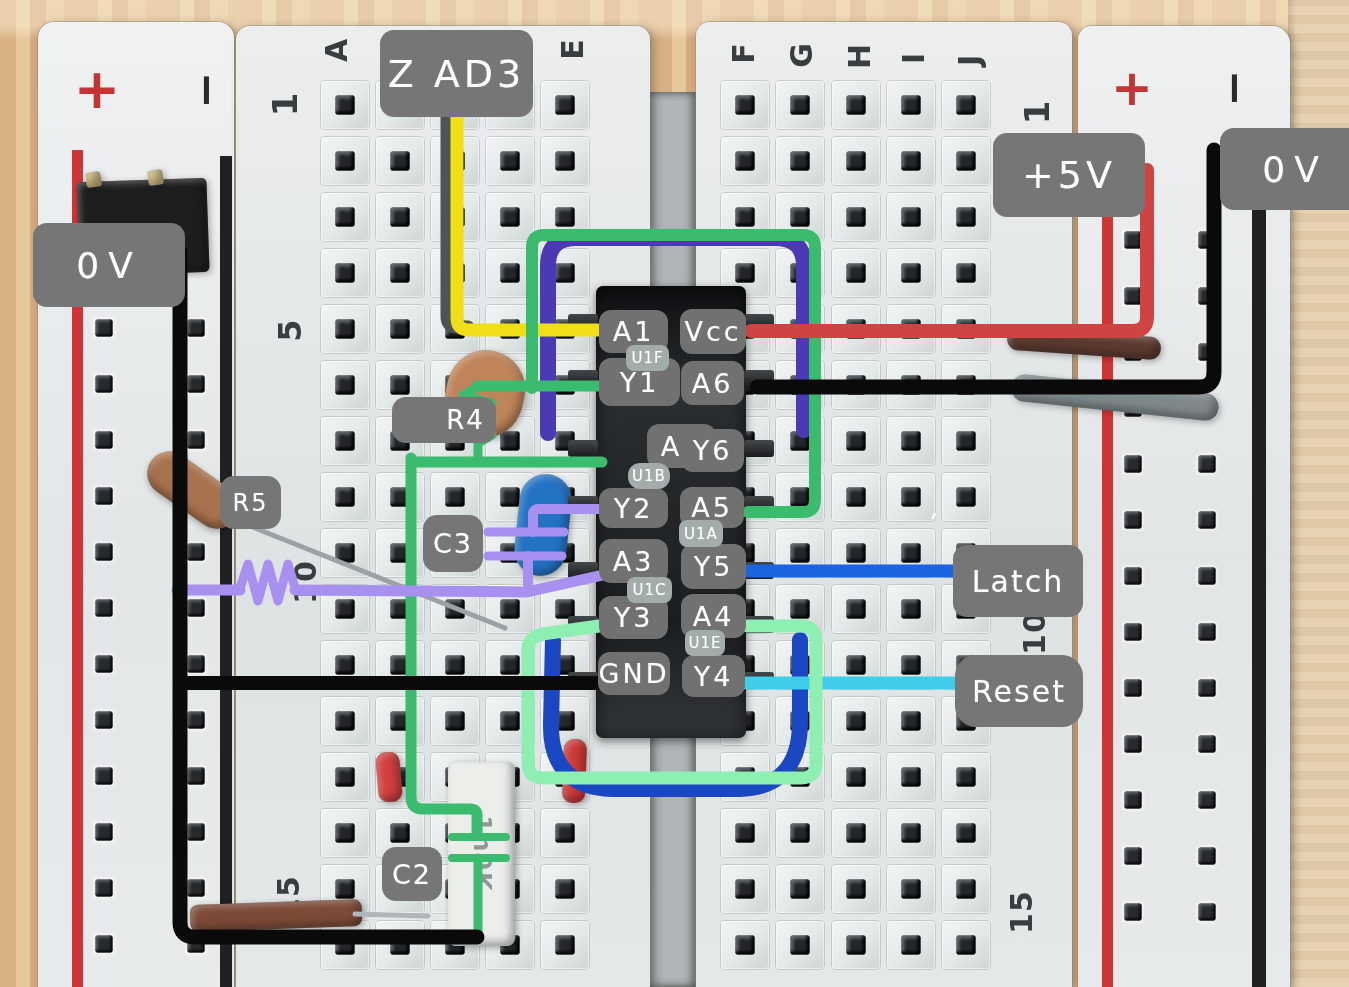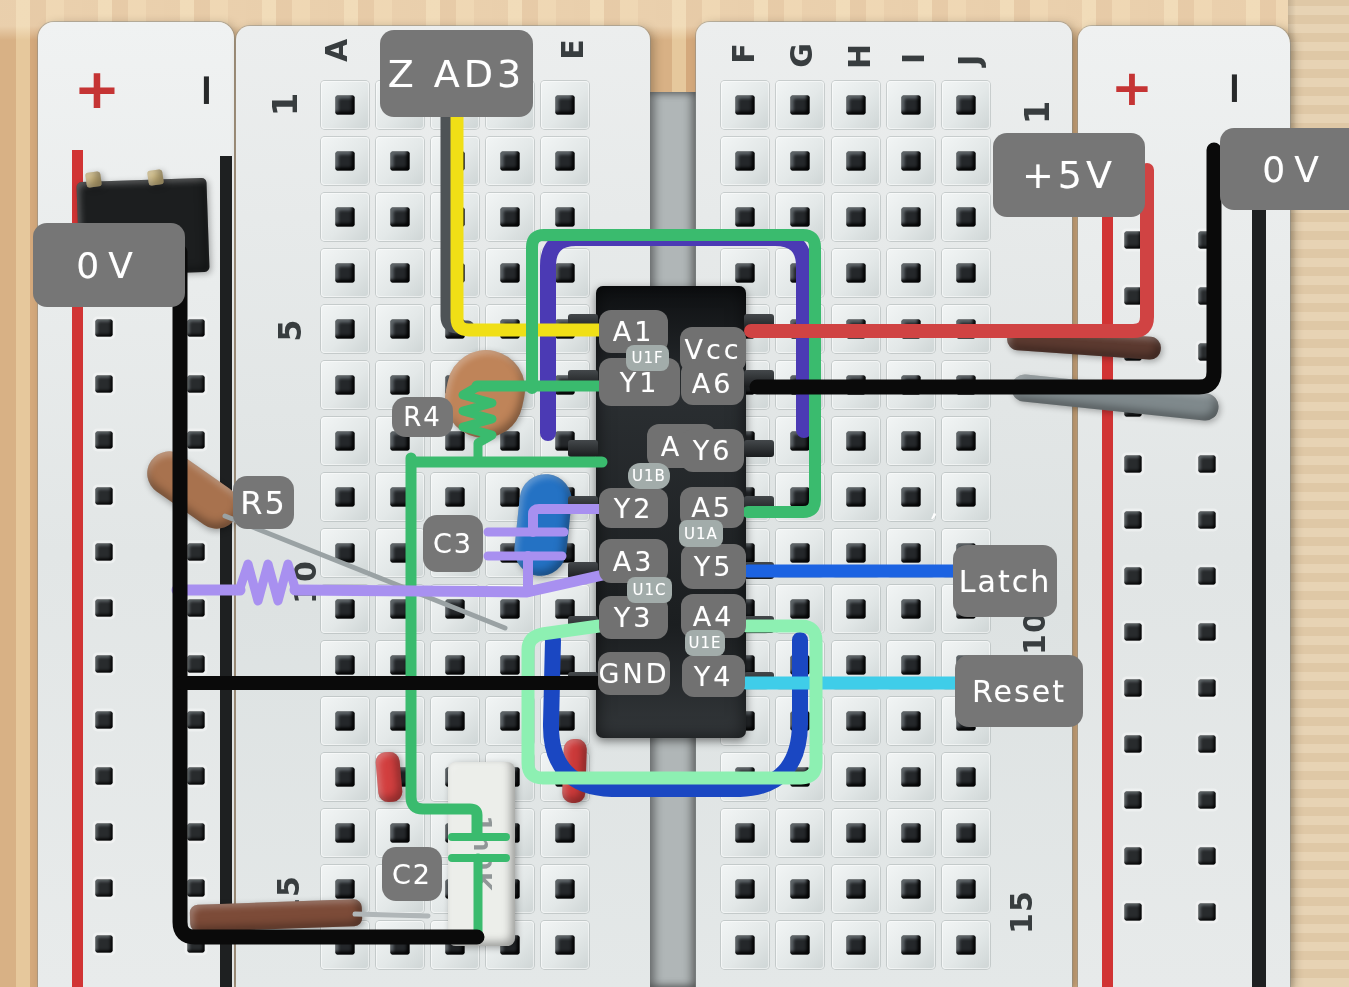--- a/index.html
+++ b/index.html
@@ -681,28 +681,28 @@
       <path d="M180,252 L180,922 Q180,937 195,937 L477,937" stroke="#0a0a0a" stroke-width="15" fill="none" stroke-linecap="round" stroke-linejoin="round"></path>
       <path d="M181,683 L600,683" stroke="#0a0a0a" stroke-width="14" fill="none" stroke-linecap="round" stroke-linejoin="round"></path>
       <path d="M757,387 L1199,387 Q1214,387 1214,372 L1214,150" stroke="#0a0a0a" stroke-width="15" fill="none" stroke-linecap="round" stroke-linejoin="round"></path>
       <path d="M751,331 L1133,331 Q1147,331 1147,317 L1147,170" stroke="#d04343" stroke-width="14" fill="none" stroke-linecap="round" stroke-linejoin="round"></path>
     </svg>
   <div id="labels">
       <div class="lbl " style="left: 380px; top: 30px; width: 153px; height: 87px; font-size: 38px; letter-spacing: 4px;">Z AD3</div>
       <div class="lbl " style="left: 33px; top: 223px; width: 152px; height: 84px; font-size: 36px; letter-spacing: 9px;">0V</div>
       <div class="lbl " style="left: 993px; top: 133px; width: 152px; height: 84px; font-size: 38px; letter-spacing: 4px;">+5V</div>
       <div class="lbl " style="left: 1220px; top: 128px; width: 150px; height: 82px; font-size: 36px; letter-spacing: 9px;">0V</div>
-      <div class="lbl " style="left: 392px; top: 397px; width: 61px; height: 40px; font-size: 26px; letter-spacing: 2px;">R4</div>
-      <div class="lbl " style="left: 233px; top: 476px; width: 61px; height: 53px; font-size: 32px; letter-spacing: 2px;">R5</div>
+      <div class="lbl " style="left: 392px; top: 397px; width: 61px; height: 46px; font-size: 26px; letter-spacing: 2px; padding-left: 43px;">R4</div>
+      <div class="lbl " style="left: 220px; top: 476px; width: 61px; height: 53px; font-size: 24px; letter-spacing: 2px;">R5</div>
       <div class="lbl " style="left: 423px; top: 515px; width: 60px; height: 57px; font-size: 27px; letter-spacing: 2px;">C3</div>
       <div class="lbl " style="left: 382px; top: 847px; width: 60px; height: 54px; font-size: 27px; letter-spacing: 2px;">C2</div>
-      <div class="lbl " style="left: 953px; top: 545px; width: 104px; height: 72px; font-size: 30px; letter-spacing: 2px;">Latch</div>
-      <div class="lbl " style="left: 955px; top: 655px; width: 128px; height: 72px; font-size: 30px; letter-spacing: 2px;">Reset</div>
+      <div class="lbl " style="left: 953px; top: 545px; width: 130px; height: 72px; font-size: 30px; letter-spacing: 2px;">Latch</div>
+      <div class="lbl " style="left: 955px; top: 655px; width: 128px; height: 72px; font-size: 30px; letter-spacing: 2px; border-radius: 21px;">Reset</div>
       <div class="lbl pinlbl" style="left: 599px; top: 310px; width: 69px; height: 43px;">A1</div>
-      <div class="lbl pinlbl" style="left: 680px; top: 327px; width: 66px; height: 45px;">Vcc</div>
+      <div class="lbl pinlbl" style="left: 680px; top: 309px; width: 66px; height: 45px;">Vcc</div>
       <div class="lbl pinlbl" style="left: 599px; top: 358px; width: 81px; height: 48px;">Y1</div>
       <div class="lbl pinlbl" style="left: 681px; top: 361px; width: 63px; height: 44px;">A6</div>
       <div class="lbl pinlbl" style="left: 599px; top: 424px; width: 69px; height: 44px; margin-left: 48px;">A2</div>
       <div class="lbl pinlbl" style="left: 681px; top: 429px; width: 63px; height: 43px;">Y6</div>
       <div class="lbl pinlbl" style="left: 599px; top: 488px; width: 69px; height: 40px;">Y2</div>
       <div class="lbl pinlbl" style="left: 680px; top: 487px; width: 64px; height: 41px;">A5</div>
       <div class="lbl pinlbl" style="left: 599px; top: 539px; width: 69px; height: 44px;">A3</div>
       <div class="lbl pinlbl" style="left: 681px; top: 544px; width: 65px; height: 45px;">Y5</div>
       <div class="lbl pinlbl" style="left: 599px; top: 596px; width: 69px; height: 43px;">Y3</div>
       <div class="lbl pinlbl" style="left: 681px; top: 594px; width: 65px; height: 44px;">A4</div>

